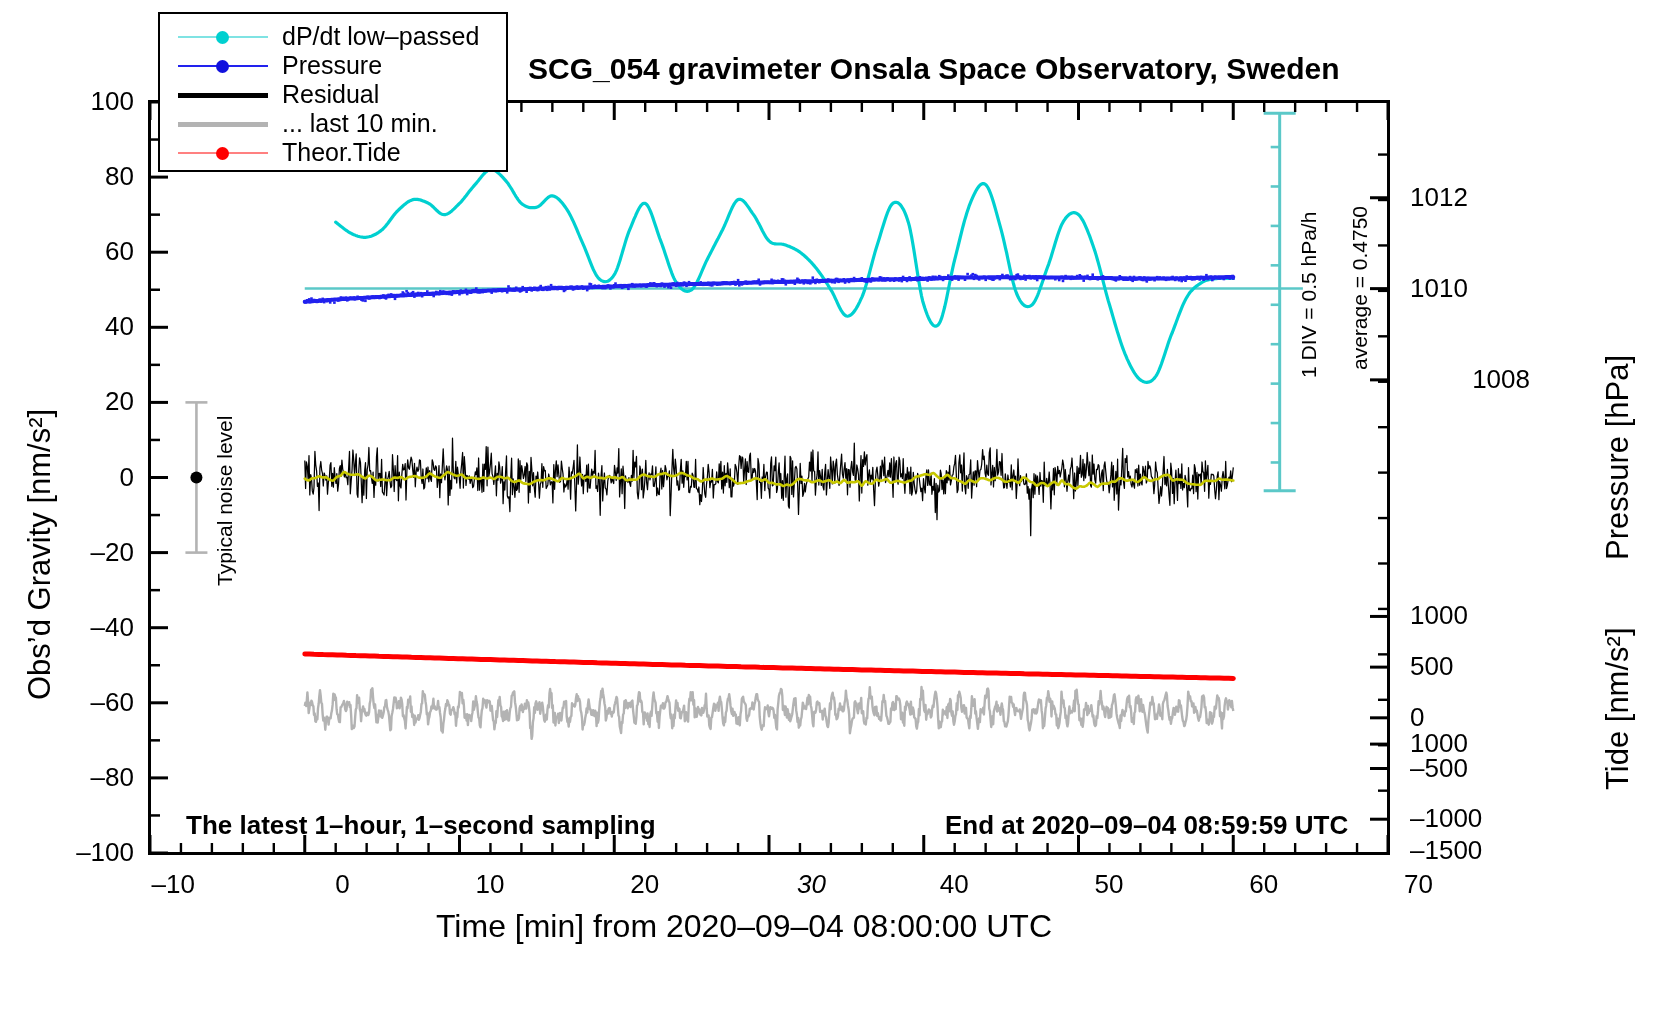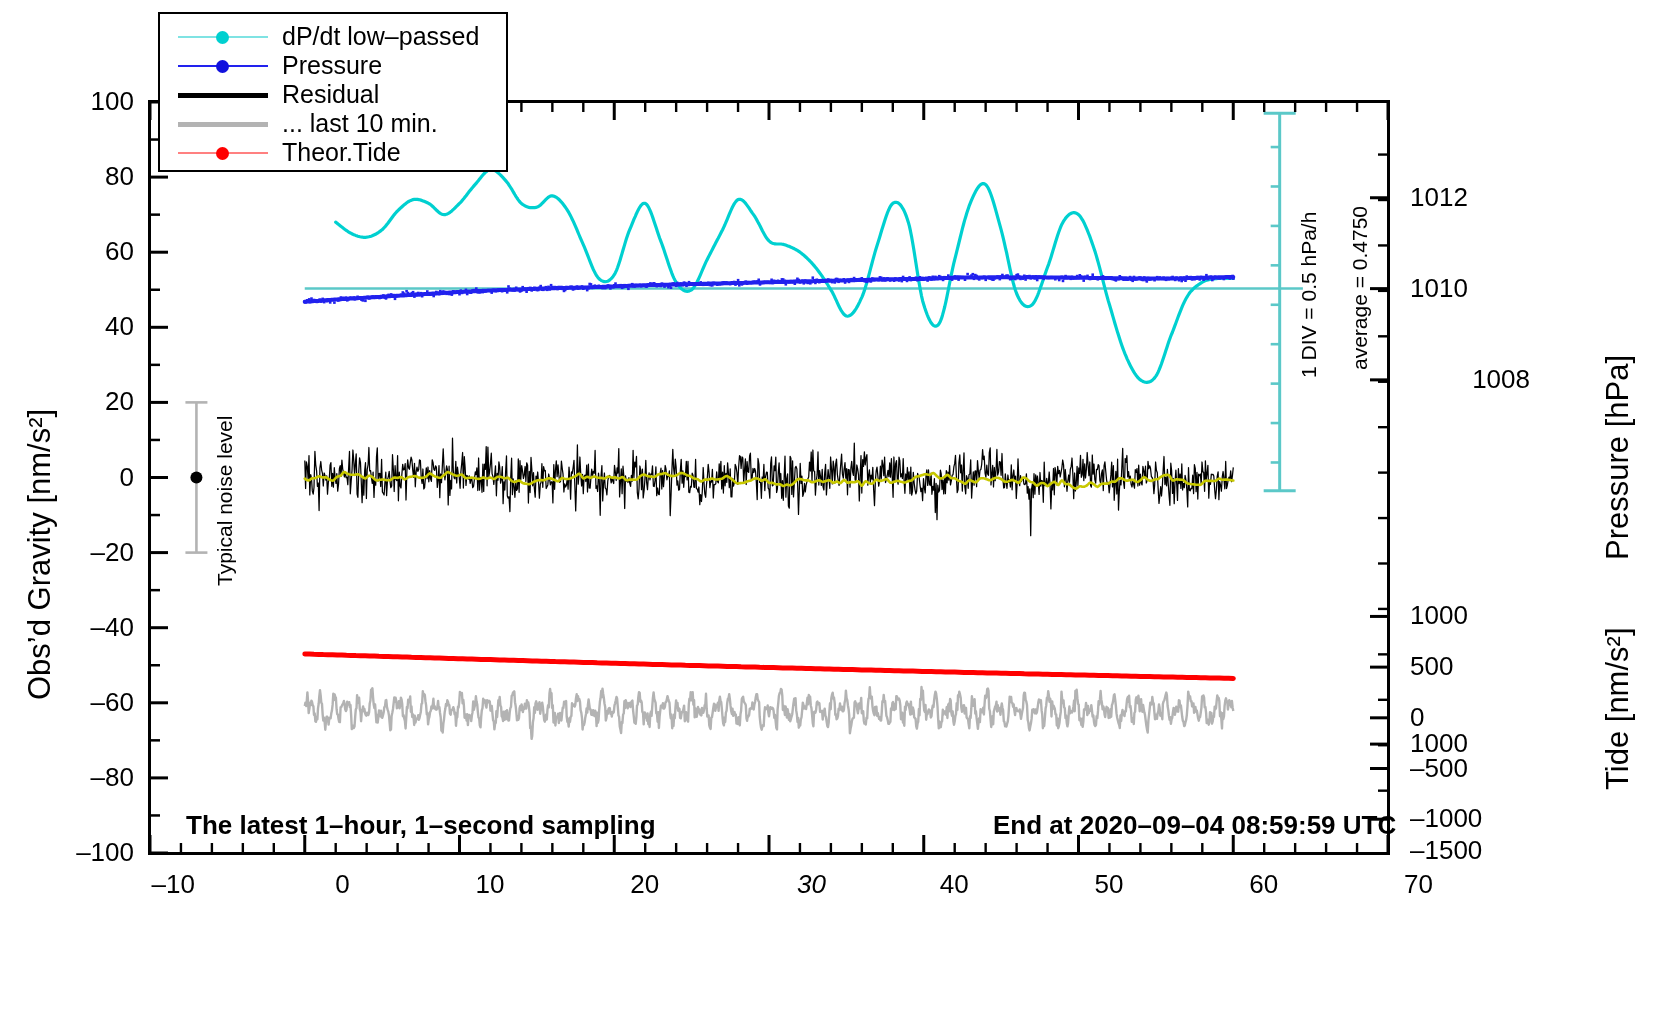--- a/index.html
+++ b/index.html
@@ -40,21 +40,21 @@
 
   
   #noise-label{left:213px;top:586px;font-size:21px;transform:rotate(-90deg);
                transform-origin:0 0;}
   #div-label{left:1297px;top:378px;font-size:21px;transform:rotate(-90deg);
              transform-origin:0 0;}
   #avg-label{left:1348px;top:370px;font-size:21px;transform:rotate(-90deg);
              transform-origin:0 0;}
   #title{left:528px;top:52px;font-size:30px;font-weight:bold;z-index:25;}
   #foot-left{left:186px;top:810px;font-size:26px;font-weight:bold;}
-  #foot-right{left:945px;top:810px;font-size:26px;font-weight:bold;margin-left:48px;}
+  #foot-right{left:945px;top:810px;font-size:26px;font-weight:bold;}
 
   svg{display:block;}
 </style>
 </head>
 <body>
 
 <div id="root">
 
   <svg class="abs" id="plot-svg" style="left:0;top:0;" width="1660" height="1020">
       <line x1="304.75" y1="288.6234999999999" x2="1302.8875" y2="288.6234999999999" stroke="#5bc8c8" stroke-width="2.5"></line>
@@ -927,20 +927,21 @@
       <line x1="1295.15" y1="843" x2="1295.15" y2="853" stroke="#000" stroke-width="2.4"></line>
       <line x1="1295.15" y1="102" x2="1295.15" y2="112" stroke="#000" stroke-width="2.4"></line>
       <line x1="1326.1" y1="843" x2="1326.1" y2="853" stroke="#000" stroke-width="2.4"></line>
       <line x1="1326.1" y1="102" x2="1326.1" y2="112" stroke="#000" stroke-width="2.4"></line>
       <line x1="1357.05" y1="843" x2="1357.05" y2="853" stroke="#000" stroke-width="2.4"></line>
       <line x1="1357.05" y1="102" x2="1357.05" y2="112" stroke="#000" stroke-width="2.4"></line>
     </svg>
 
   <div class="abs" id="plotframe"></div>
 
+  <div class="abs txt bold" id="title">SCG_054 gravimeter Onsala Space Observatory, Sweden</div>
 
   <div class="abs" id="legend">
     <div class="legrow">
       <span class="legkey">
         <span class="legline" style="background:#7fe3e3"></span>
         <span class="legdot" style="background:#00d0d0"></span>
       </span>
       <span class="leglab">dP/dt low–passed</span>
     </div>
     <div class="legrow">
@@ -967,20 +968,21 @@
         <span class="legline" style="background:#ff8080"></span>
         <span class="legdot" style="background:#ff0000"></span>
       </span>
       <span class="leglab">Theor.Tide</span>
     </div>
   </div>
 
   <div class="abs txt vtitle" id="ytitle-left">Obs’d Gravity [nm/s²]</div>
   <div class="abs txt vtitle" id="ytitle-press">Pressure [hPa]</div>
   <div class="abs txt vtitle" id="ytitle-tide">Tide [nm/s²]</div>
+  <div class="abs txt" id="xtitle">Time [min] from 2020–09–04 08:00:00 UTC</div>
 
   <div class="abs txt" id="noise-label">Typical noise level</div>
   <div class="abs txt" id="div-label">1 DIV = 0.5 hPa/h</div>
   <div class="abs txt" id="avg-label">average = 0.4750</div>
 
   <div class="abs txt bold" id="foot-left">The latest 1–hour, 1–second sampling</div>
   <div class="abs txt bold" id="foot-right">End at 2020–09–04 08:59:59 UTC</div>
 
   <div class="abs" id="ticks-left">
       <div class="abs ticklab-left" style="top: 86px; left: 24px;">100</div>

